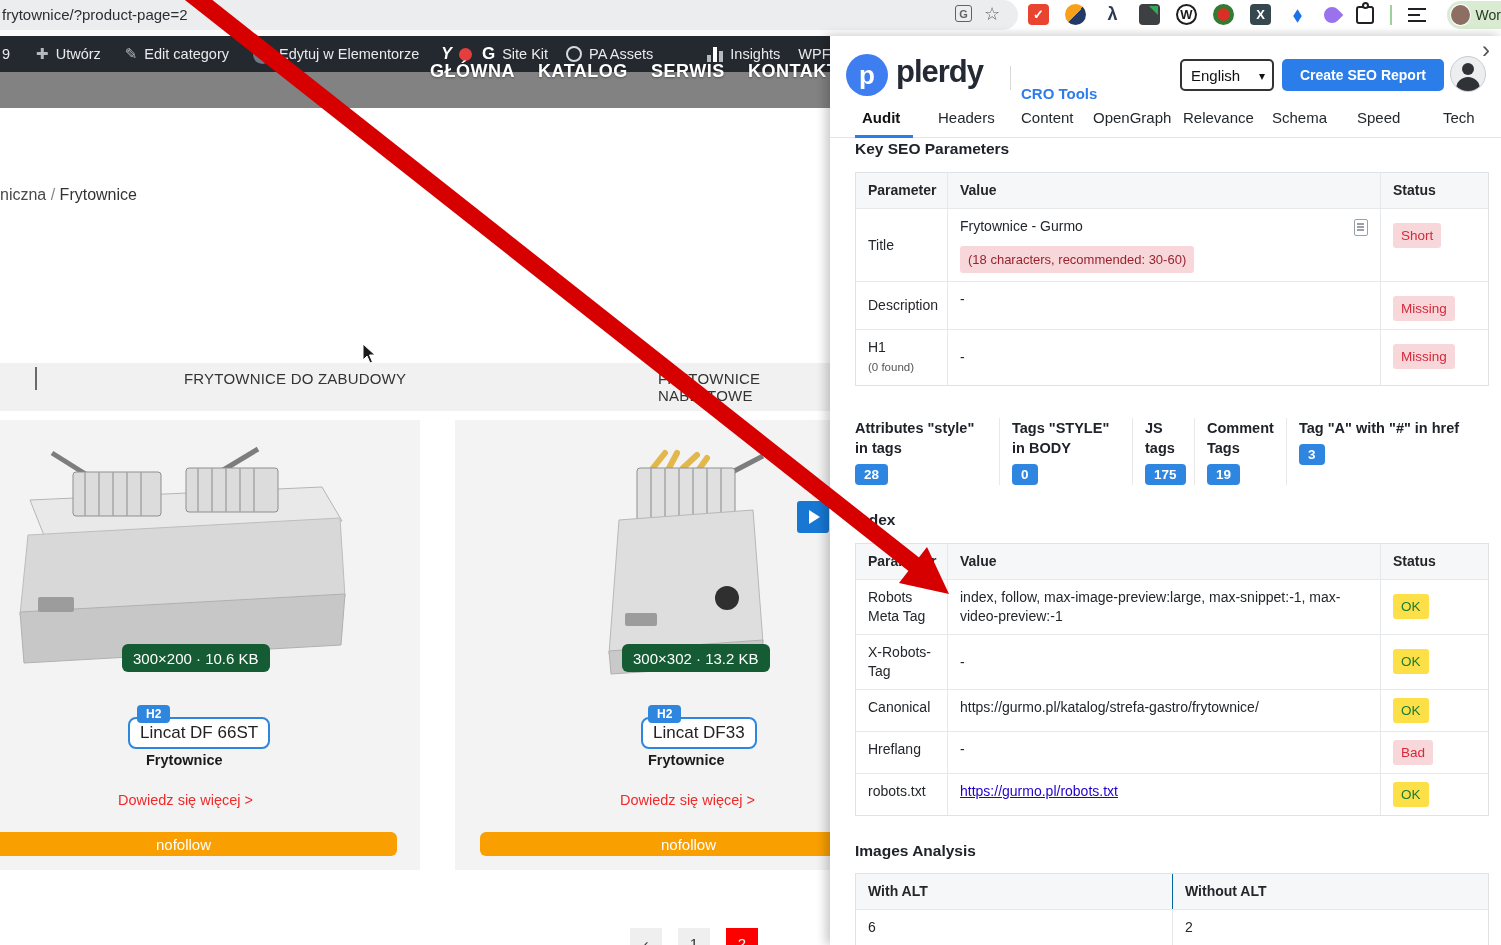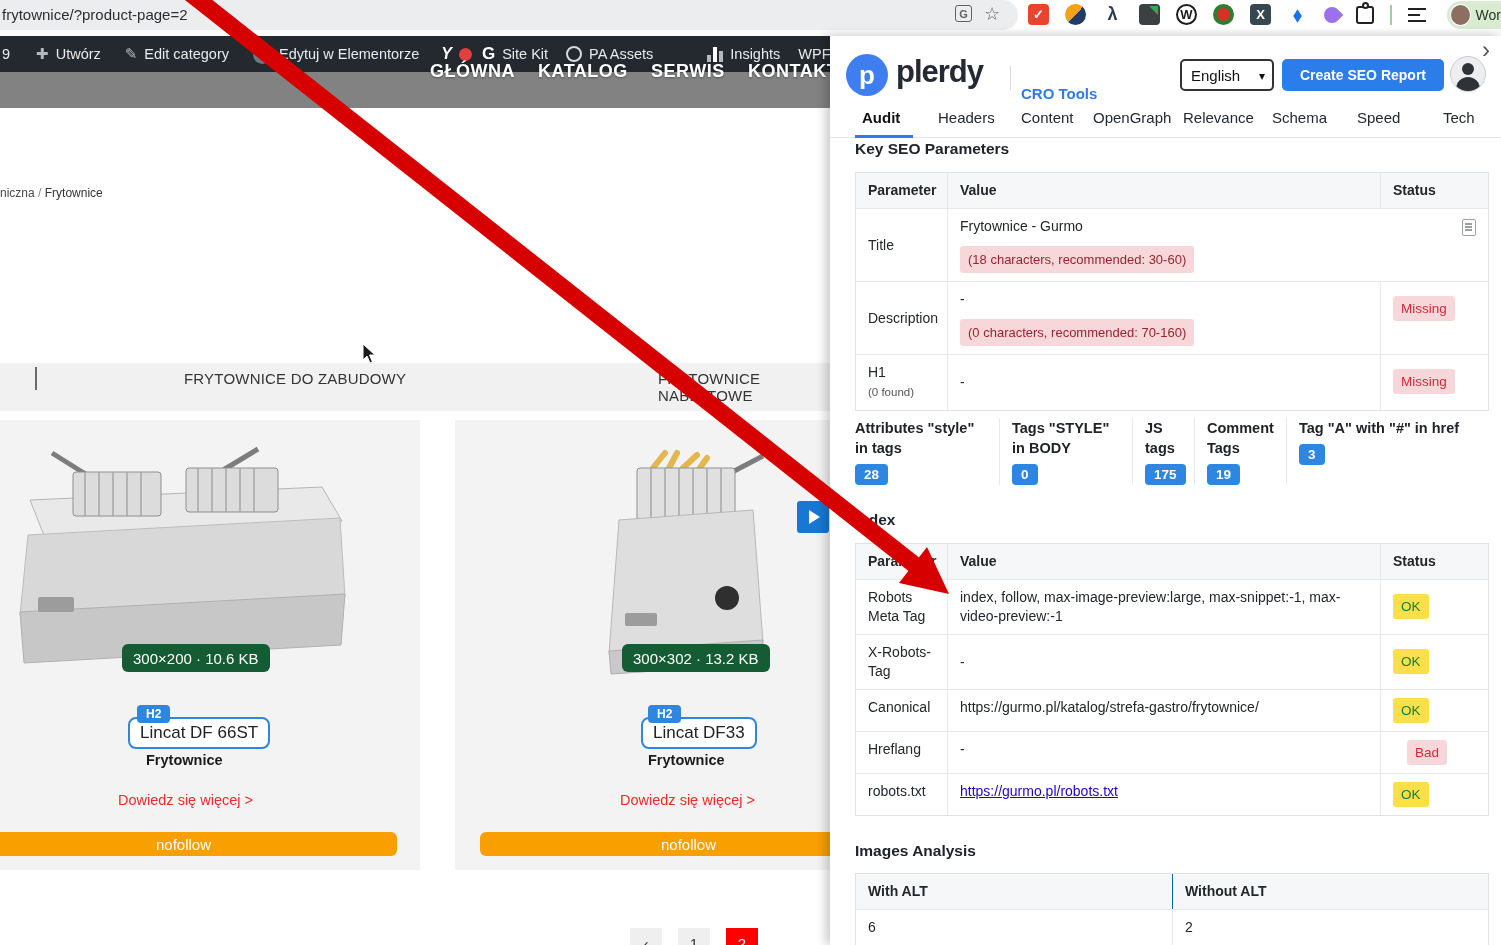--- a/index.html
+++ b/index.html
@@ -54,21 +54,21 @@
   .gico{font-size:17px;font-weight:bold;color:#fff;}
   .paico{width:16px;height:16px;border:2.5px solid #d8dbde;border-radius:50%;position:relative;}
   .bars{display:flex;align-items:flex-end;gap:2px;height:15px;}
   .bars i{width:4px;background:#b4b9be;}
   .bars i:nth-child(1){height:7px}.bars i:nth-child(2){height:15px;background:#fff}.bars i:nth-child(3){height:11px}
 
   
   .siteheader{position:absolute;left:0;top:72px;width:1501px;height:36px;background:#828282;}
   .navlink{position:absolute;top:61px;color:#fff;font-weight:bold;font-size:18px;
         letter-spacing:.5px;text-shadow:0 1px 2px rgba(0,0,0,.35);z-index:3;cursor:default;}
-  .crumb{position:absolute;left:0;top:186px;font-size:12px;color:#4a4a4a;text-align:center;}
+  .crumb{position:absolute;left:0;top:186px;font-size:16px;color:#4a4a4a;text-align:center;}
   .crumb b{font-weight:normal;color:#333;}
 
   
   .cattabs{position:absolute;left:0;top:363px;width:830px;height:48px;background:#f1f1f1;}
   .cattabs .vdiv{position:absolute;left:35px;top:4px;width:2px;height:23px;background:#6b6b6b;}
   .cattab{position:absolute;top:7px;font-size:15px;color:#343434;letter-spacing:.2px;cursor:default;}
 
   
   .card{position:absolute;top:420px;height:450px;background:#f3f3f3;}
   .imgbadge{position:absolute;height:28px;background:#155b33;color:#fff;font-size:15px;
@@ -339,26 +339,26 @@
         <span class="td c-param" style="display:flex;align-items:center;">Title</span>
         <span class="td c-value">
           <span class="vtop">
             <span>Frytownice - Gurmo</span>
             <span class="clip">
                 <i></i>
               </span>
           </span>
           <span class="note">(18 characters, recommended: 30-60)</span>
         </span>
+        <span class="td c-status"><span class="st bad">Short</span></span>
       </div>
       <div class="tr">
         <span class="td c-param" style="display:flex;align-items:center;">Description</span>
         <span class="td c-value">
           <span style="display:block;">-</span>
-          <span class="note">(0 characters, recommended: 70-160)</span>
         </span>
         <span class="td c-status"><span class="st bad">Missing</span></span>
       </div>
       <div class="tr">
         <span class="td c-param">
           <span style="display:block;">H1</span>
           <span class="subparam">(0 found)</span>
         </span>
         <span class="td c-value" style="display:flex;align-items:center;">-</span>
         <span class="td c-status"><span class="st bad">Missing</span></span>
@@ -407,21 +407,21 @@
         <span class="td c-status"><span class="st ok">OK</span></span>
       </div>
       <div class="tr">
         <span class="td c-param">Canonical</span>
         <span class="td c-value">https://gurmo.pl/katalog/strefa-gastro/frytownice/</span>
         <span class="td c-status"><span class="st ok" style="margin-top:0;">OK</span></span>
       </div>
       <div class="tr">
         <span class="td c-param">Hreflang</span>
         <span class="td c-value">-</span>
-        <span class="td c-status"><span class="st bad" style="margin-top:0;margin-left:14px;">Bad</span></span>
+        <span class="td c-status"><span class="st bad" style="margin-top:0;">Bad</span></span>
       </div>
       <div class="tr">
         <span class="td c-param">robots.txt</span>
         <span class="td c-value"><span class="vlink">https://gurmo.pl/robots.txt</span></span>
         <span class="td c-status"><span class="st ok" style="margin-top:0;">OK</span></span>
       </div>
     </div>
 
     <span class="phead" style="top:806px;">Images Analysis</span>
 

